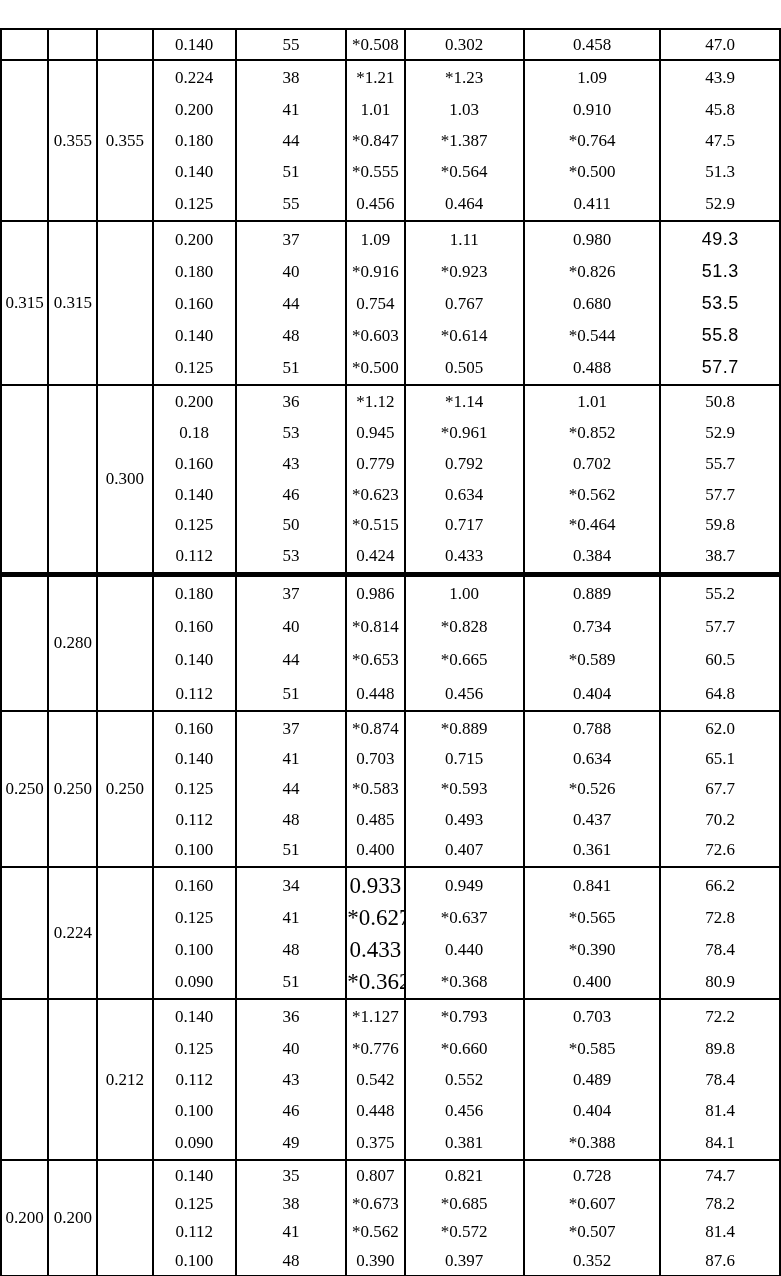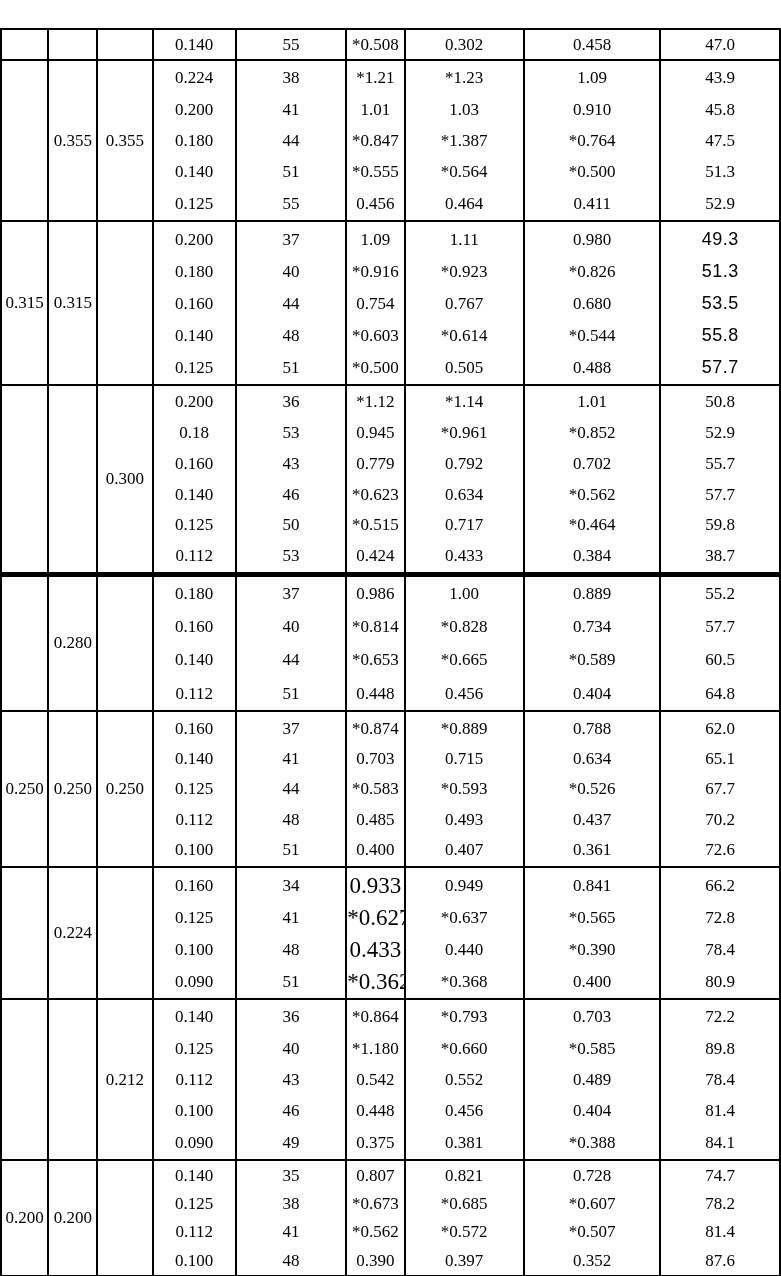--- a/index.html
+++ b/index.html
@@ -485,22 +485,22 @@
           <div class="stack">
             <div class="cell">36</div>
             <div class="cell">40</div>
             <div class="cell">43</div>
             <div class="cell">46</div>
             <div class="cell">49</div>
           </div>
         </td>
         <td>
           <div class="stack">
-            <div class="cell">*0.864</div>
-            <div class="cell">*1.180</div>
+            <div class="cell">*1.127</div>
+            <div class="cell">*0.776</div>
             <div class="cell">0.542</div>
             <div class="cell">0.448</div>
             <div class="cell">0.375</div>
           </div>
         </td>
         <td>
           <div class="stack">
             <div class="cell">*0.793</div>
             <div class="cell">*0.660</div>
             <div class="cell">0.552</div>

